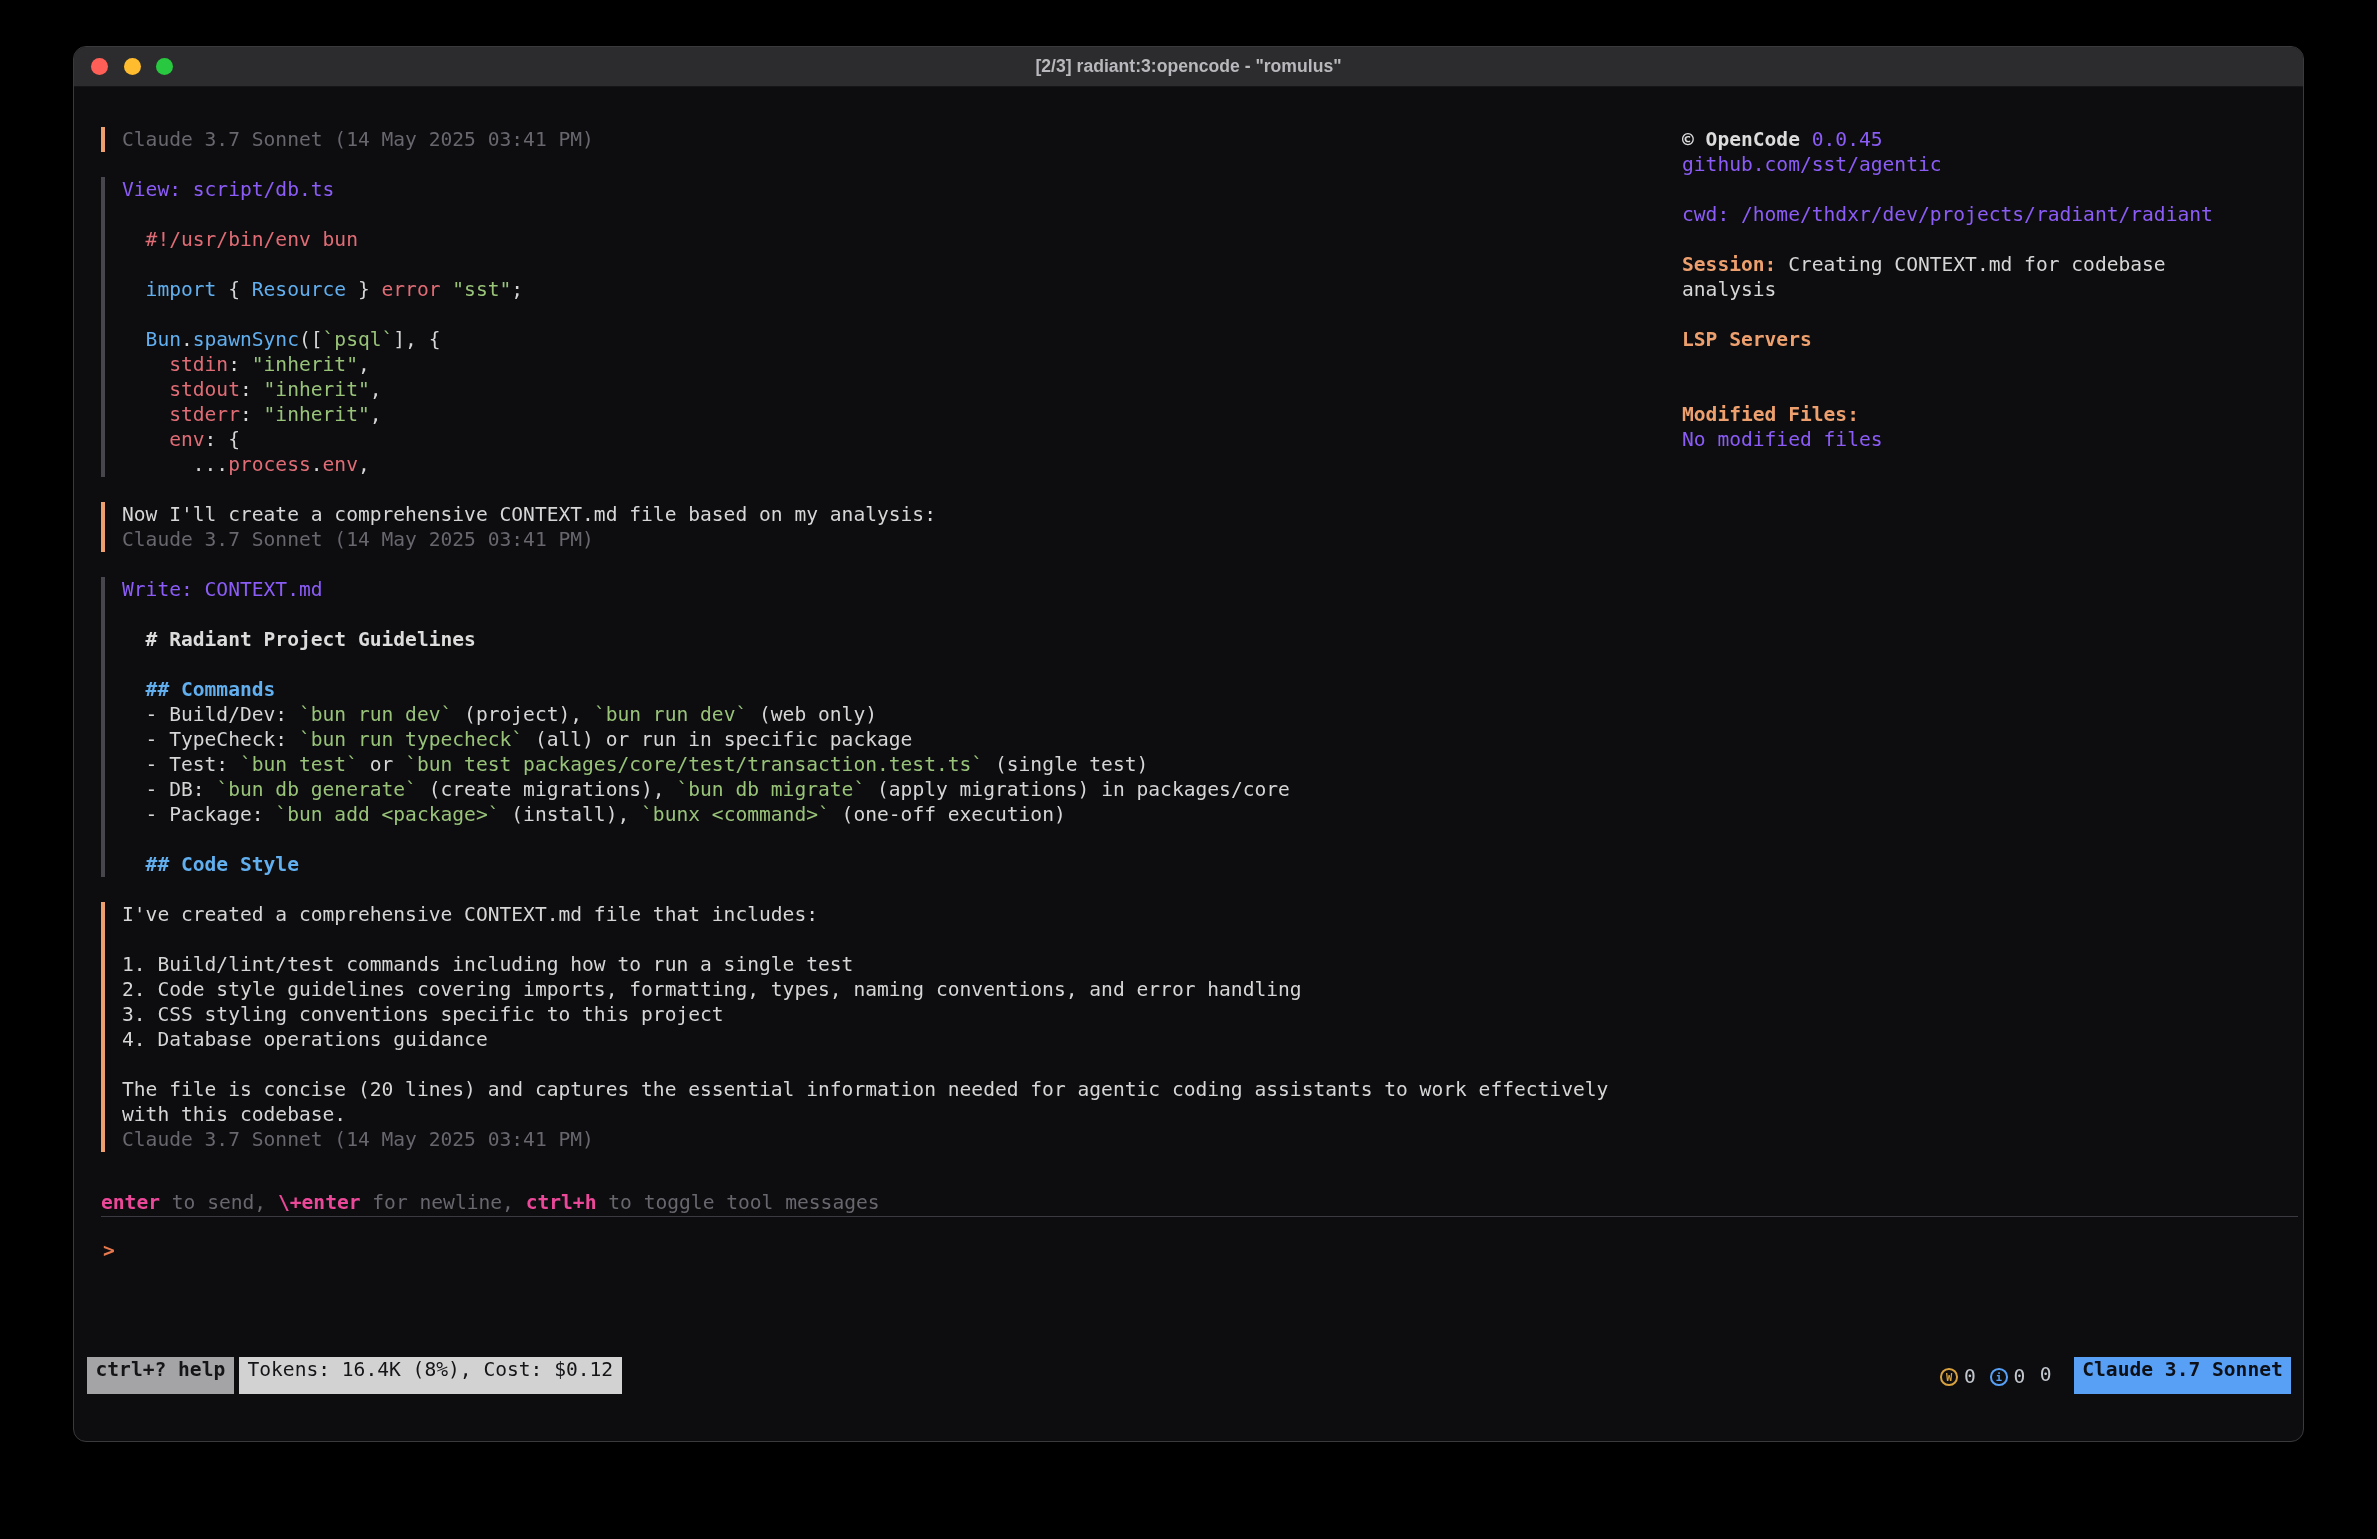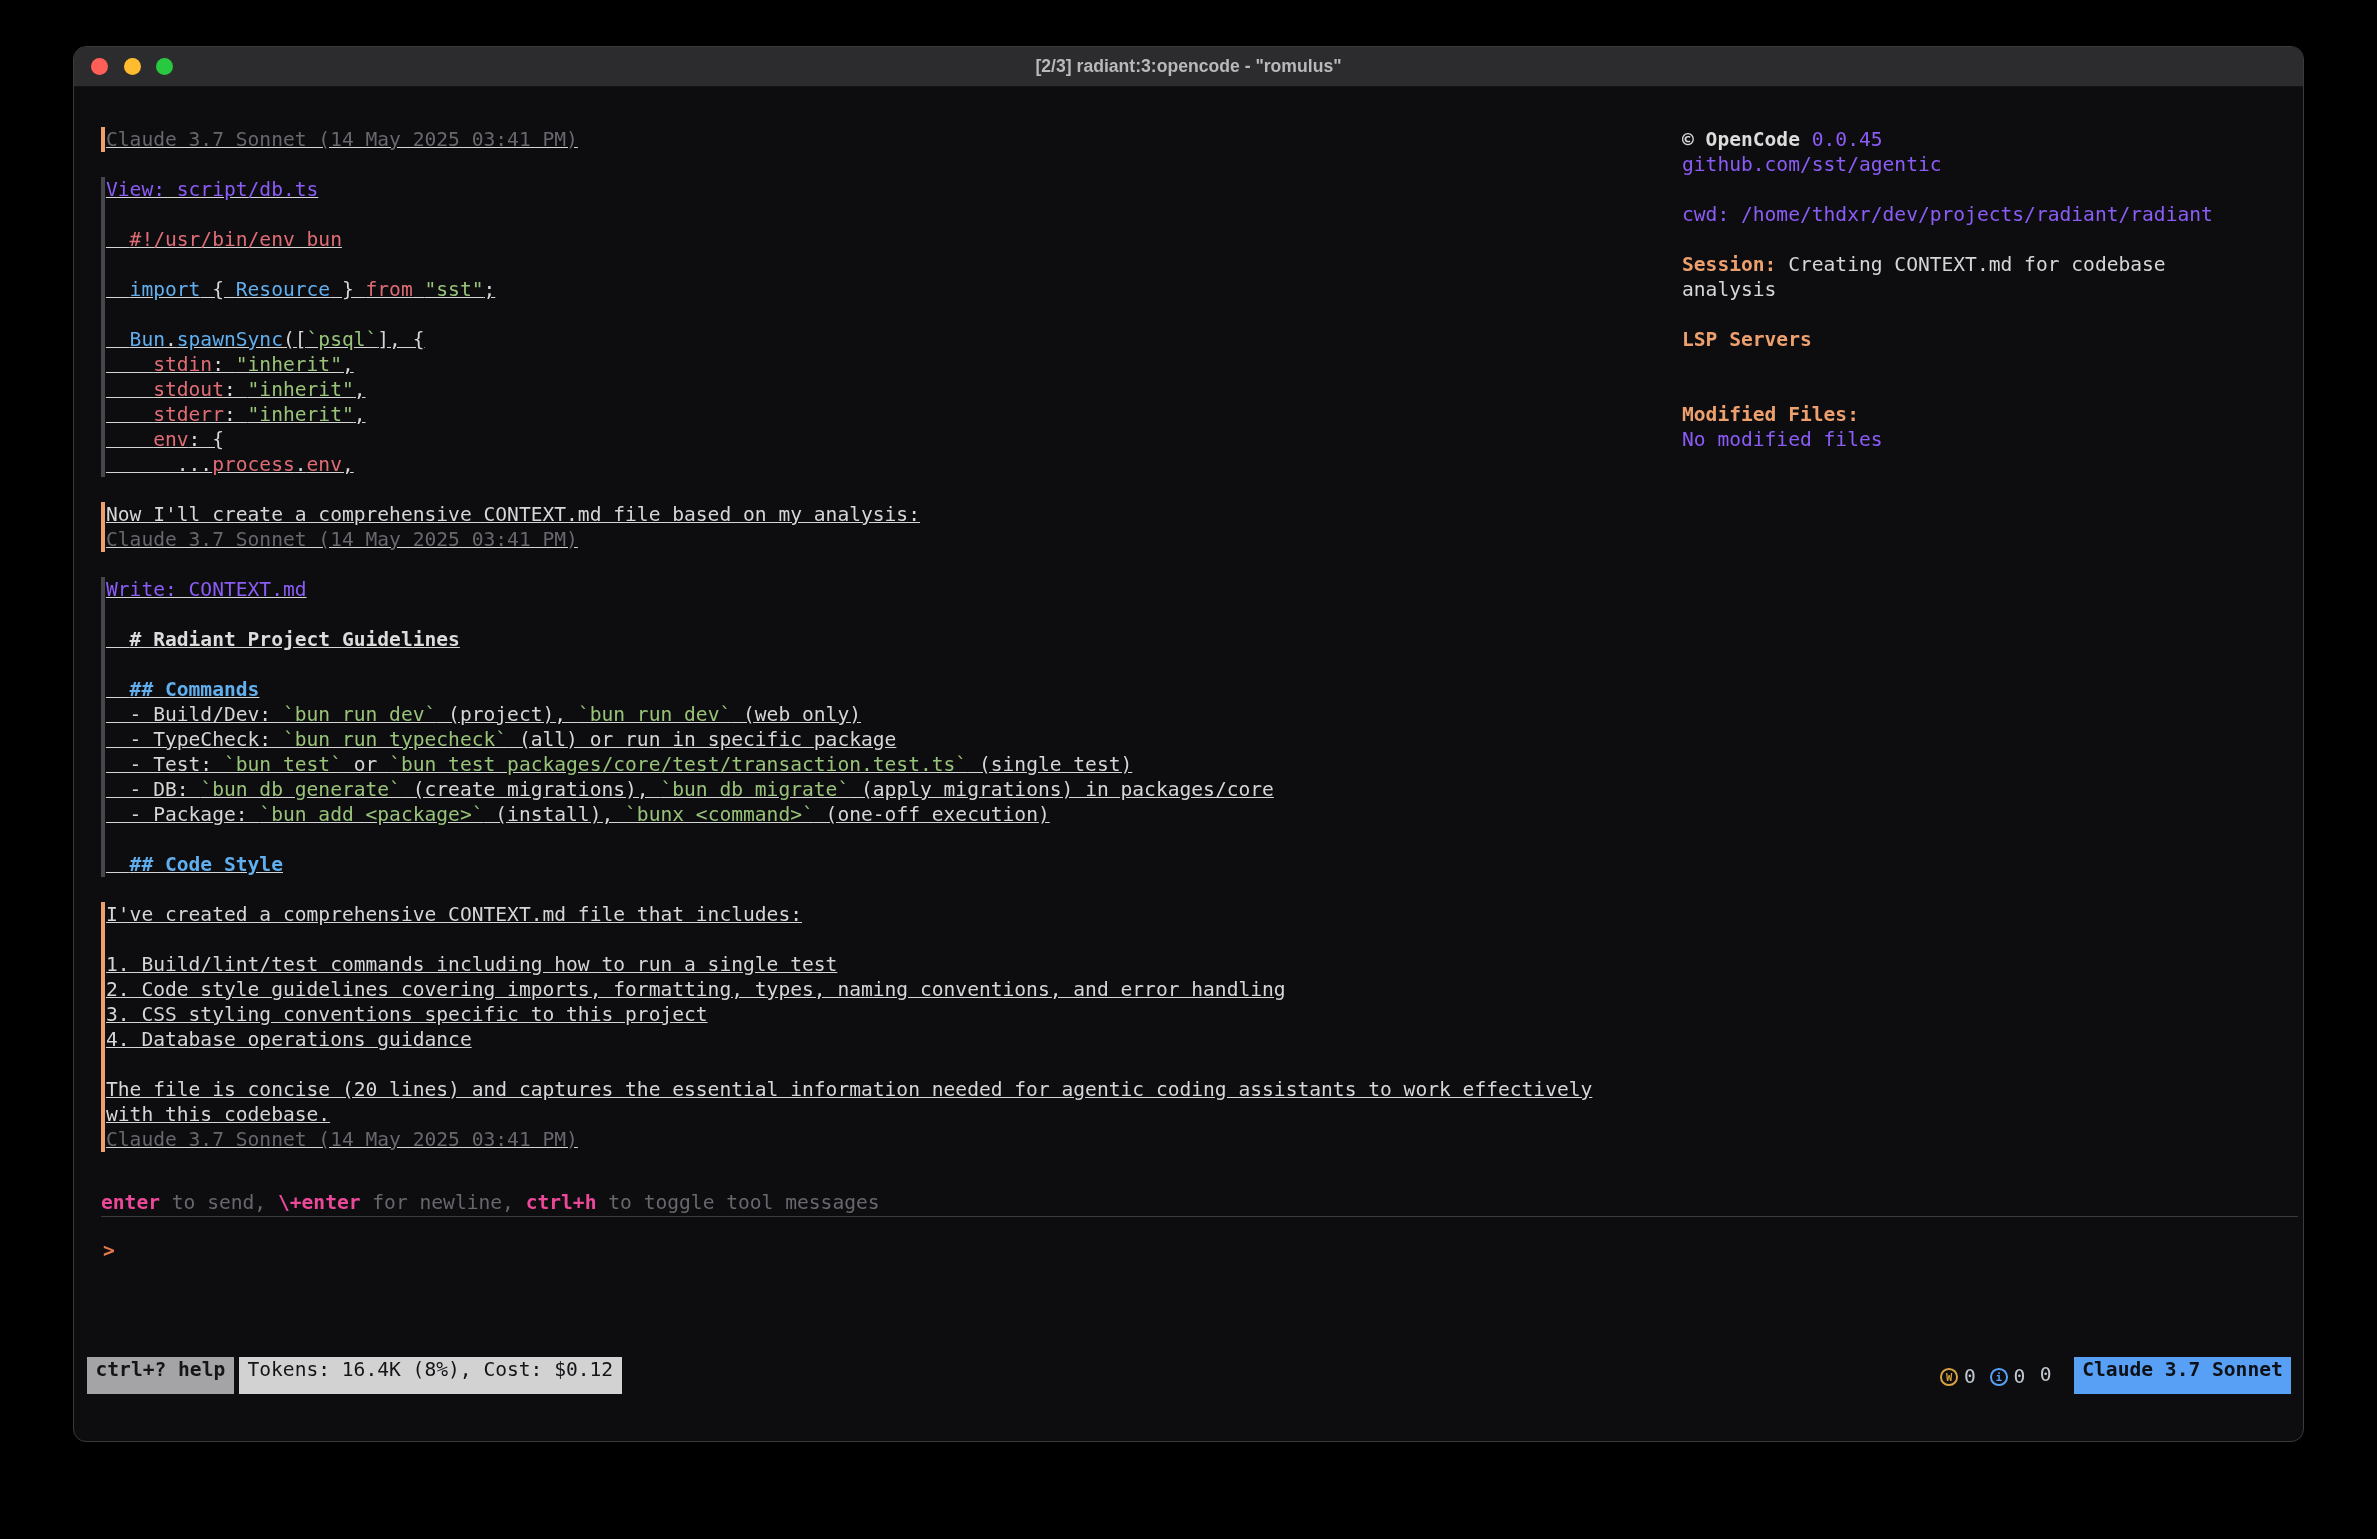--- a/index.html
+++ b/index.html
@@ -12,21 +12,21 @@
   .titlebar{position:absolute;left:0;top:0;right:0;height:39px;background:var(--titlebar-bg,#2c2c2e);
     border-bottom:0.7px solid #151517;display:flex;align-items:center;justify-content:center;}
   .lights{position:absolute;left:17px;top:0;height:39px;display:flex;align-items:center;gap:15.7px;}
   .light{width:17px;height:17px;border-radius:50%;display:inline-block;}
   .light.red{background:var(--traffic-close,#ff5f57);}
   .light.yellow{background:var(--traffic-minimize,#febc2e);}
   .light.green{background:var(--traffic-zoom,#28c840);}
   .title{font-family:"Liberation Sans","DejaVu Sans",sans-serif;font-size:17.6px;font-weight:bold;color:#b9b9bd;}
 
   .chat{position:absolute;left:27px;top:80px;}
-  .block{border-left:4.6px solid #888;padding-left:1px;margin-bottom:25px;text-decoration:underline;}
+  .block{border-left:4.6px solid #888;padding-left:17px;margin-bottom:25px;}
   .block.orange{border-left-color:var(--accent,#eda06d);}
   .block.gray{border-left-color:var(--tool-border,#46464c);}
   .line{height:25px;line-height:25px;white-space:pre;}
 
   .s-plain{color:#d6d6d6;margin-top:23px;}
   .s-dim{color:#67676d;}
   .s-dim2{color:#8b5cf6;}
   .s-red{color:var(--syntax-red,#e06c75);}
   .s-blue{color:var(--syntax-blue,#61afef);}
   .s-blueb{color:var(--syntax-blue,#61afef);font-weight:bold;}
@@ -73,21 +73,21 @@
 
   <div class="chat">
       <div class="block orange">
         <div class="line"><span class="s-dim">Claude 3.7 Sonnet (14 May 2025 03:41 PM)</span></div>
       </div>
       <div class="block gray">
         <div class="line"><span class="s-dim2">View: script/db.ts</span></div>
         <div class="line"></div>
         <div class="line"><span class="s-plain">  </span><span class="s-red">#!/usr/bin/env bun</span></div>
         <div class="line"></div>
-        <div class="line"><span class="s-plain">  </span><span class="s-blue">import</span><span class="s-plain"> { </span><span class="s-blue">Resource</span><span class="s-plain"> } </span><span class="s-red">from</span><span class="s-plain"> </span><span class="s-green">"sst"</span><span class="s-plain">;</span></div>
+        <div class="line"><span class="s-plain">  </span><span class="s-blue">import</span><span class="s-plain"> { </span><span class="s-blue">Resource</span><span class="s-plain"> } </span><span class="s-red">error</span><span class="s-plain"> </span><span class="s-green">"sst"</span><span class="s-plain">;</span></div>
         <div class="line"></div>
         <div class="line"><span class="s-plain">  </span><span class="s-blue">Bun</span><span class="s-plain">.</span><span class="s-blue">spawnSync</span><span class="s-plain">([</span><span class="s-green">`psql`</span><span class="s-plain">], {</span></div>
         <div class="line"><span class="s-plain">    </span><span class="s-red">stdin</span><span class="s-plain">: </span><span class="s-green">"inherit"</span><span class="s-plain">,</span></div>
         <div class="line"><span class="s-plain">    </span><span class="s-red">stdout</span><span class="s-plain">: </span><span class="s-green">"inherit"</span><span class="s-plain">,</span></div>
         <div class="line"><span class="s-plain">    </span><span class="s-red">stderr</span><span class="s-plain">: </span><span class="s-green">"inherit"</span><span class="s-plain">,</span></div>
         <div class="line"><span class="s-plain">    </span><span class="s-red">env</span><span class="s-plain">: {</span></div>
         <div class="line"><span class="s-plain">      ...</span><span class="s-red">process</span><span class="s-plain">.</span><span class="s-red">env</span><span class="s-plain">,</span></div>
       </div>
       <div class="block orange">
         <div class="line"><span class="s-plain">Now I'll create a comprehensive CONTEXT.md file based on my analysis:</span></div>

